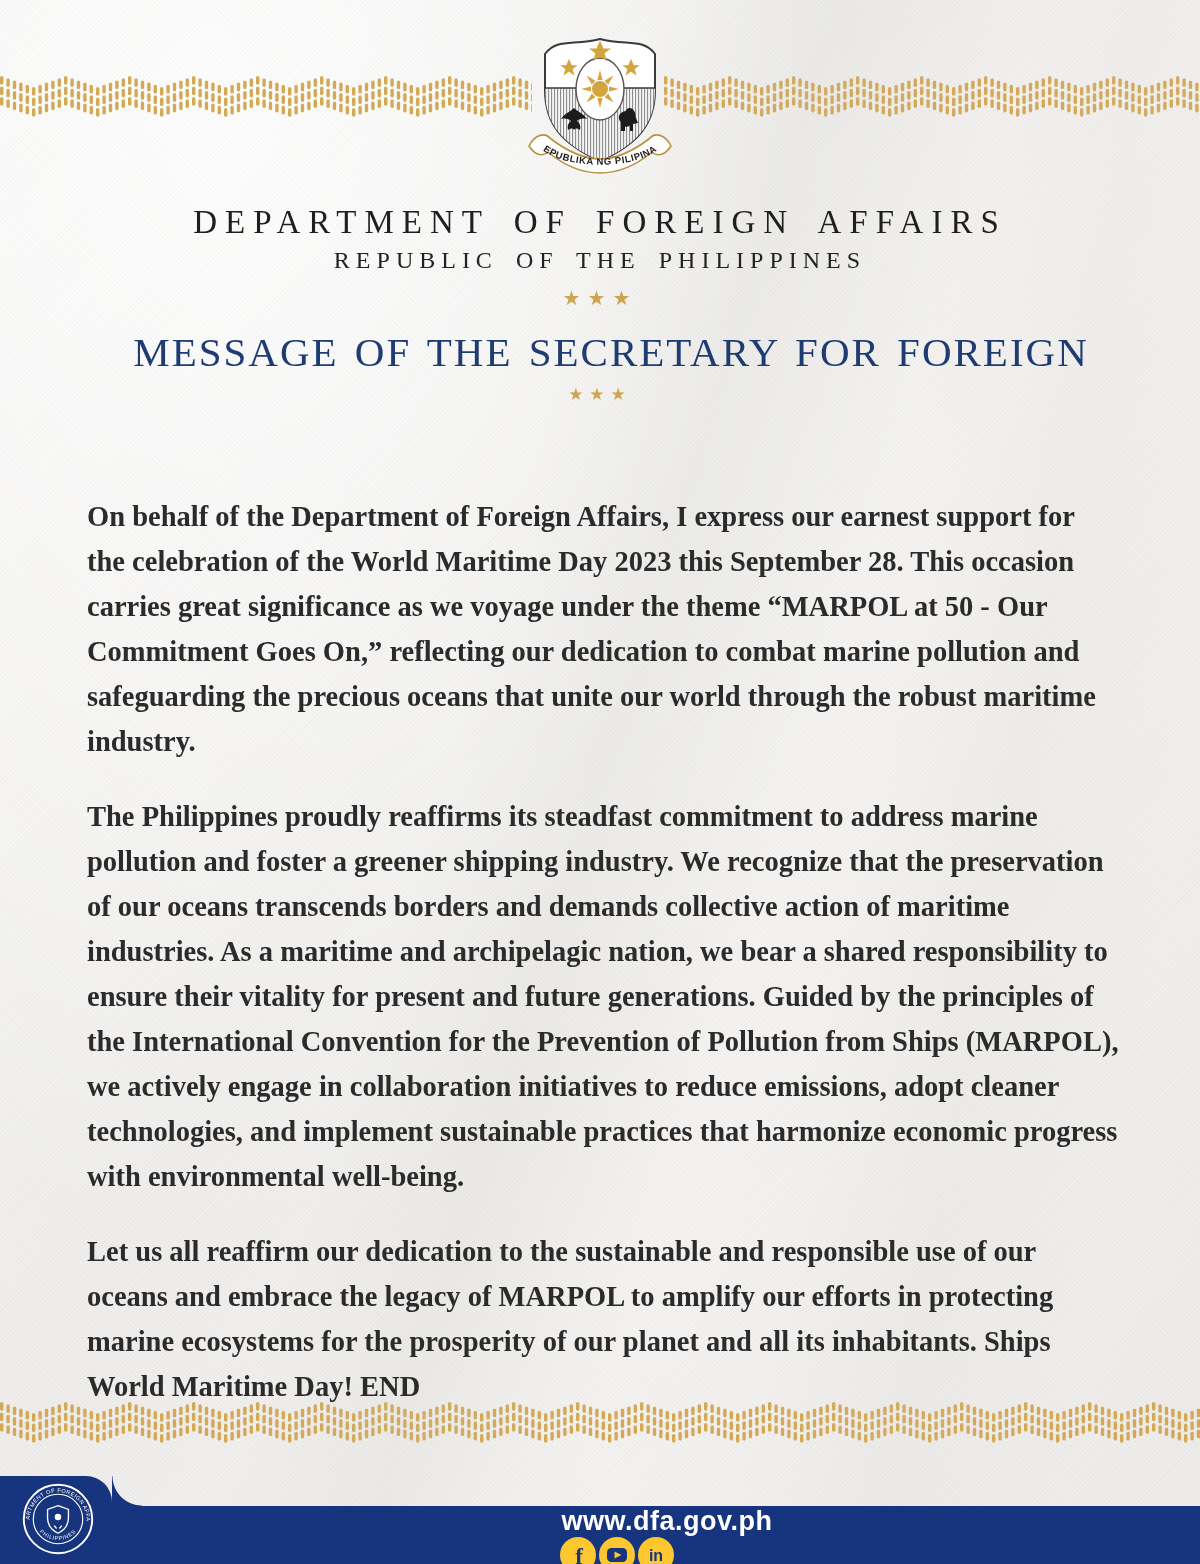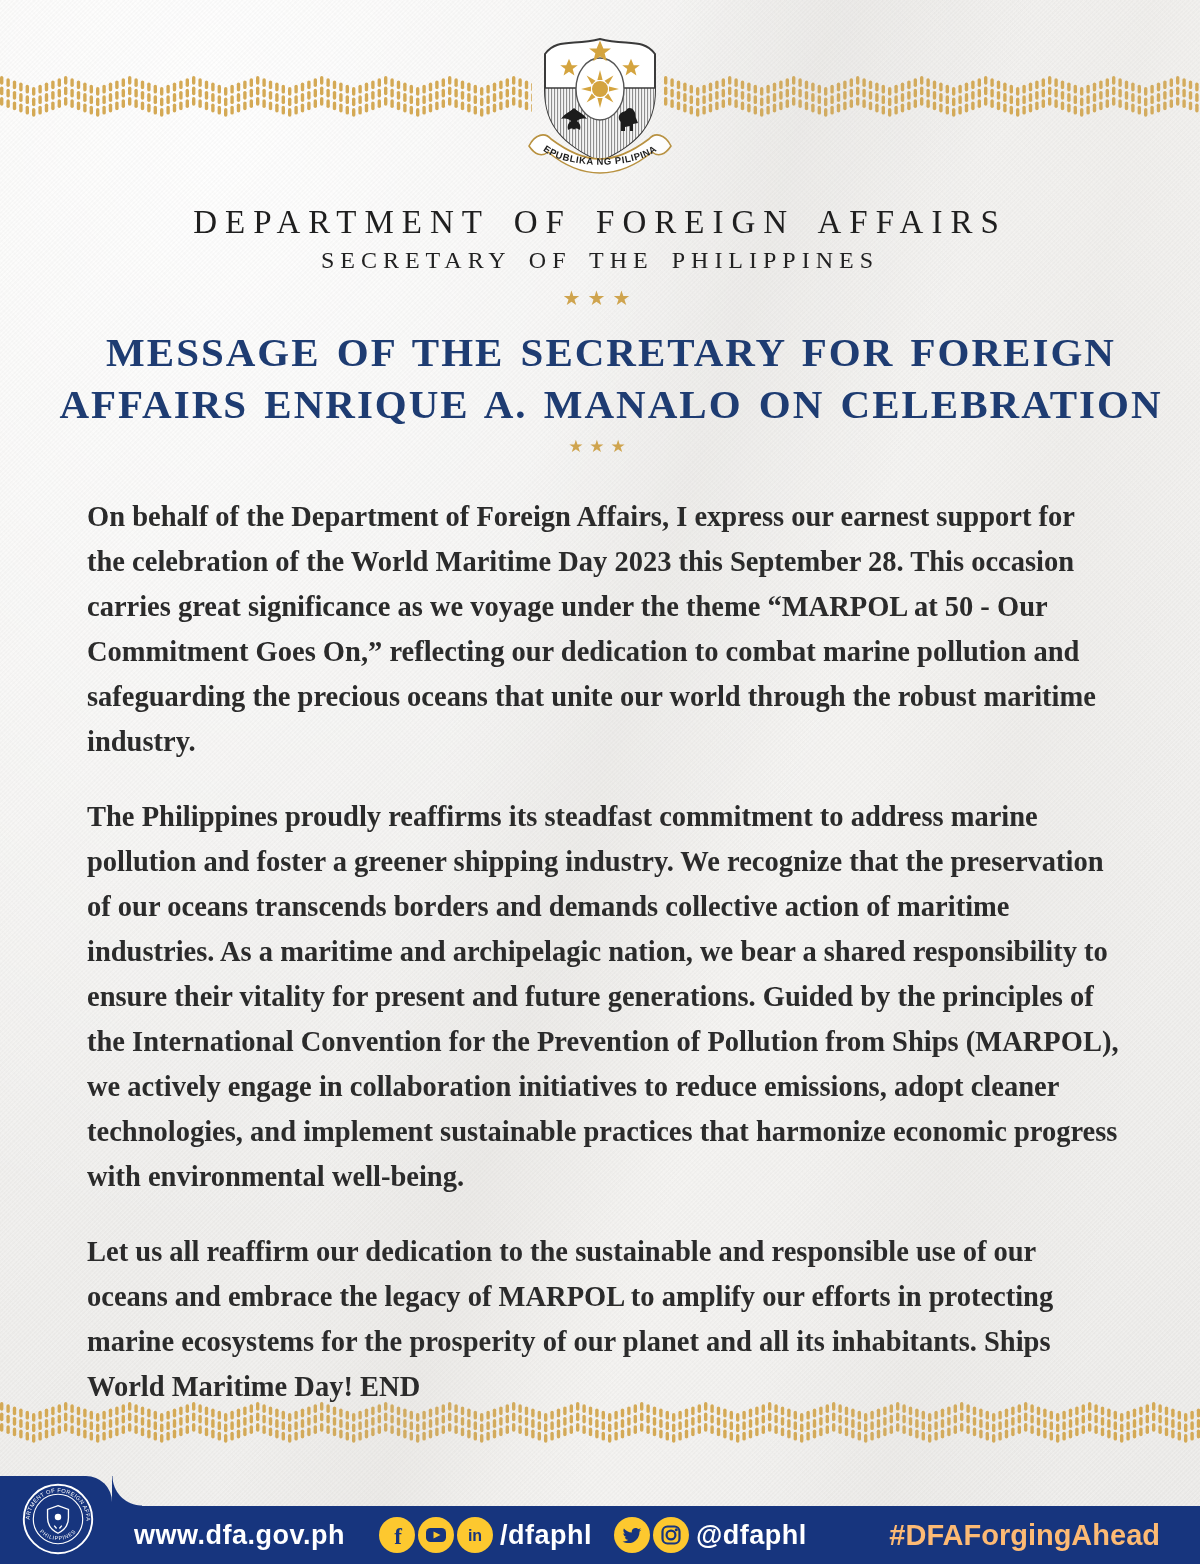--- a/index.html
+++ b/index.html
@@ -36,32 +36,32 @@
     white-space:nowrap;font-weight:400;
   }
   .republic{
     margin-top:6px;font-size:24px;letter-spacing:6px;word-spacing:6px;color:#222;
     white-space:nowrap;
   }
   .stars{color:#cfa44e;font-size:20px;letter-spacing:7px;margin-top:12px;}
   .title-block{position:absolute;top:326px;left:0;width:1200px;text-align:center;z-index:2;}
   .title-line{
     font-size:41px;line-height:52px;letter-spacing:2px;word-spacing:4px;
-    color:#1e3c72;white-space:nowrap;font-weight:700;padding-left:22px;
+    color:#1e3c72;white-space:nowrap;font-weight:400;padding-left:22px;
   }
   .title-stars{color:#cfa44e;font-size:17px;letter-spacing:6px;margin-top:6px;}
   .body-block{position:absolute;top:494px;left:87px;width:1032px;z-index:2;}
   .body-block p{
     margin:0;font-size:28.5px;line-height:45px;color:#2b2b2b;text-align:left;font-weight:bold;
   }
   .body-block p + p{margin-top:30px;}
   
   .footer-bar{
     position:absolute;left:0;bottom:0;width:1200px;height:58px;background:#17357e;z-index:3;
-    display:flex;align-items:center;
+    display:flex;align-items:center;flex-direction:column;
   }
   .footer-bump{
     position:absolute;left:0;bottom:58px;width:112px;height:30px;background:#17357e;
     border-top-right-radius:26px;z-index:3;
   }
   .footer-fillet{
     position:absolute;left:112px;bottom:58px;width:30px;height:30px;z-index:3;
     background:radial-gradient(circle at 100% 0, rgba(0,0,0,0) 29px, #17357e 30px);
   }
   .footer-seal{position:absolute;left:20px;bottom:7px;z-index:4;}
@@ -164,27 +164,26 @@
 
     <path d="M14,118 C20,106 30,104 36,111 C52,123 70,131 85,131 C100,131 118,123 134,111 C140,104 150,106 156,118 C150,127 143,129 137,124 C119,139 100,145 85,145 C70,145 51,139 33,124 C27,129 20,127 14,118 Z" fill="#ffffff" stroke="#b8913f" stroke-width="1.6"></path>
     <path id="bannerArc" d="M30,124 C55,141 115,141 140,124" fill="none"></path>
     <text font-size="9.5" letter-spacing="0.6" fill="#1c1c1c" font-family="Liberation Sans, sans-serif" font-weight="bold">
       <textPath href="#bannerArc" startOffset="50%" text-anchor="middle">REPUBLIKA NG PILIPINAS</textPath>
     </text>
   </svg>
 
   <div class="header-block">
     <div class="dept">DEPARTMENT OF FOREIGN AFFAIRS</div>
-    <div class="republic">SECRETARY OF THE PHILIPPINES</div>
+    <div class="republic">REPUBLIC OF THE PHILIPPINES</div>
     <div class="stars">★★★</div>
   </div>
 
   <div class="title-block">
     <div class="title-line">MESSAGE OF THE SECRETARY FOR FOREIGN</div>
-    <div class="title-line">AFFAIRS ENRIQUE A. MANALO ON CELEBRATION</div>
     <div class="title-stars">★★★</div>
   </div>
 
   <div class="body-block">
     <p>On behalf of the Department of Foreign Affairs, I express our earnest support for the celebration of the World Maritime Day 2023 this September 28. This occasion carries great significance as we voyage under the theme “MARPOL at 50 - Our Commitment Goes On,” reflecting our dedication to combat marine pollution and safeguarding the precious oceans that unite our world through the robust maritime industry.</p>
     <p>The Philippines proudly reaffirms its steadfast commitment to address marine pollution and foster a greener shipping industry. We recognize that the preservation of our oceans transcends borders and demands collective action of maritime industries. As a maritime and archipelagic nation, we bear a shared responsibility to ensure their vitality for present and future generations. Guided by the principles of the International Convention for the Prevention of Pollution from Ships (MARPOL), we actively engage in collaboration initiatives to reduce emissions, adopt cleaner technologies, and implement sustainable practices that harmonize economic progress with environmental well-being.</p>
     <p>Let us all reaffirm our dedication to the sustainable and responsible use of our oceans and embrace the legacy of MARPOL to amplify our efforts in protecting marine ecosystems for the prosperity of our planet and all its inhabitants. Ships World Maritime Day!  END</p>
   </div>
 
   <svg class="zz zz-bottom" width="1200" height="42">

